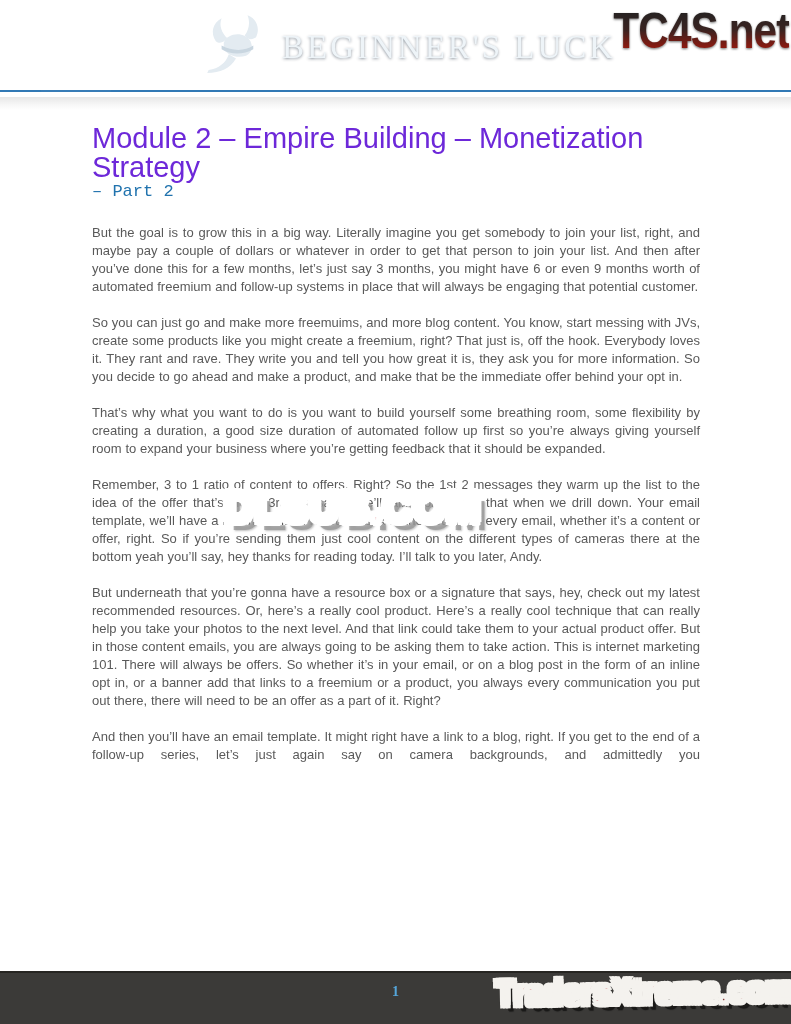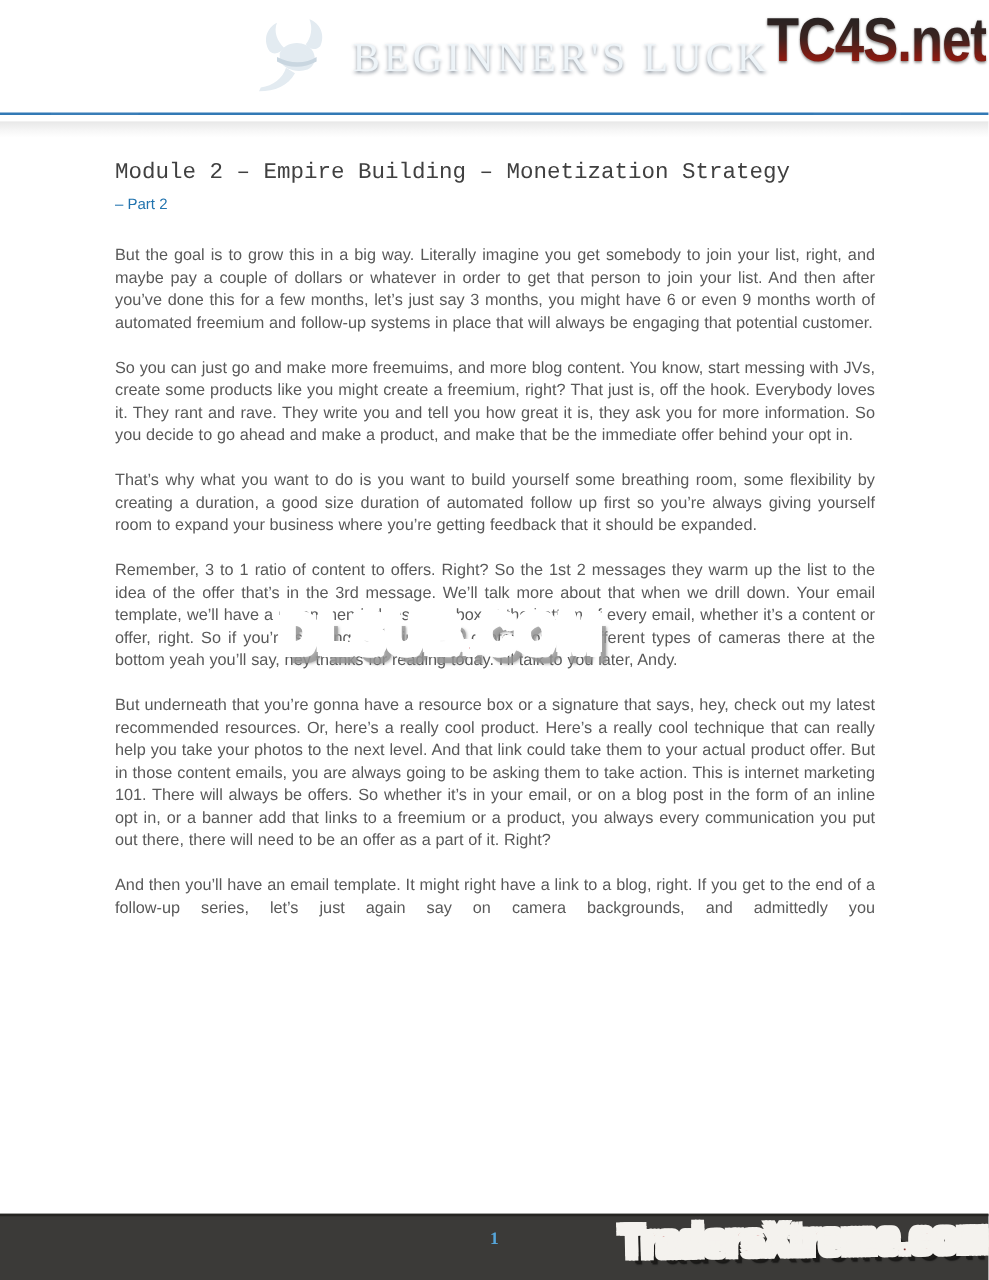--- a/index.html
+++ b/index.html
@@ -60,26 +60,26 @@
     border-top:3px solid #ffffff;
     background:linear-gradient(180deg, #e7e7e7 0%, #f7f7f7 60%, #ffffff 100%);
   }
 
   
   .content {
     position:absolute; top:110px; left:92px; width:608px;
   }
   .doc-title {
     margin-top:14px;
-    font-family:Liberation Mono, monospace; font-weight:400;
-    font-size:18px; line-height:29px; color:#404040;
+    font-family:Liberation Sans, sans-serif; font-weight:400;
+    font-size:29px; line-height:29px; color:#6d28d9;
   }
   .doc-subtitle {
-    font-family:Liberation Sans, sans-serif; font-weight:400;
-    font-size:12px; line-height:20px; color:#2173ae;
+    font-family:Liberation Mono, monospace; font-weight:400;
+    font-size:17px; line-height:20px; color:#2173ae;
     margin-bottom:22px;
   }
   .paragraphs .para {
     font-size:13px; line-height:18px; color:#595959;
     text-align:justify; margin-bottom:18px;
     word-spacing:0.2px;
   }
   .paragraphs .para:last-child { text-align-last:justify; }
 
   

